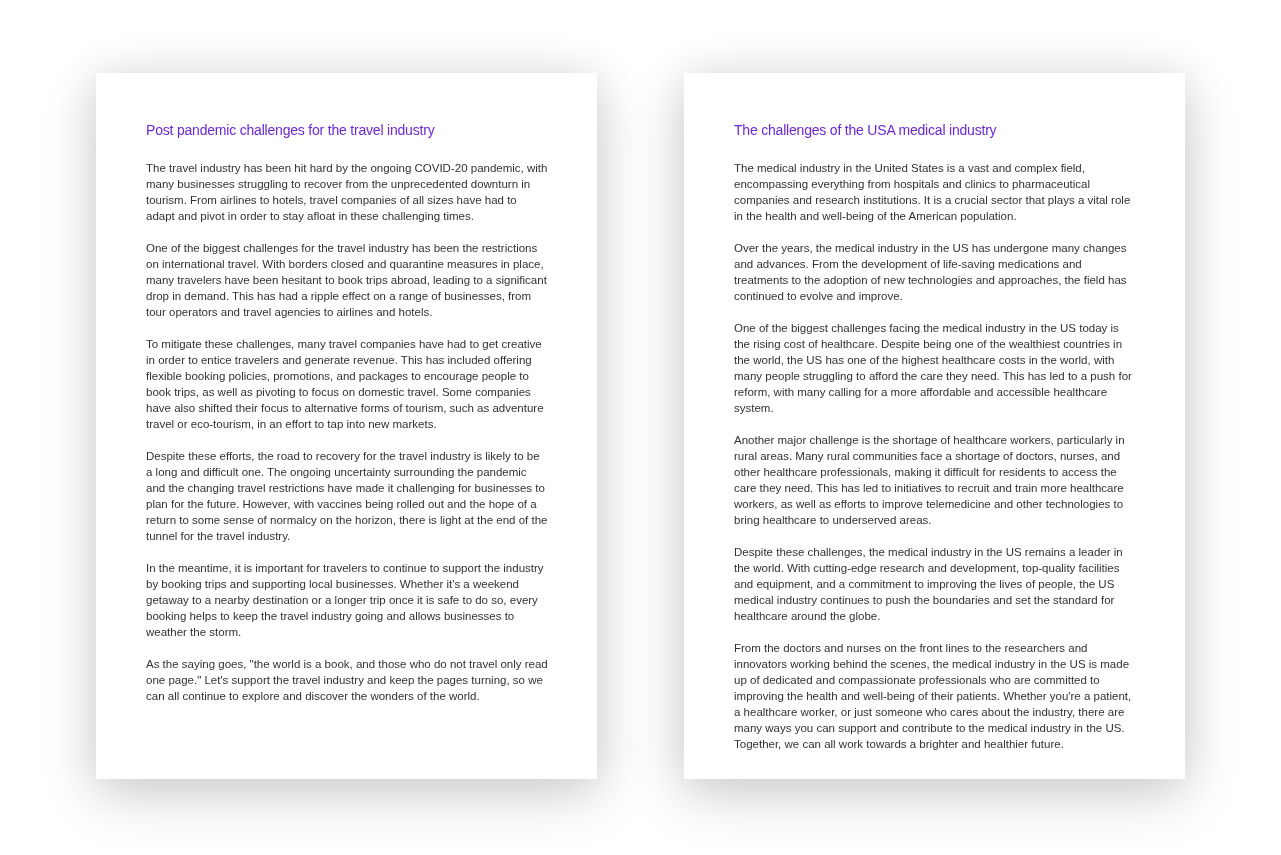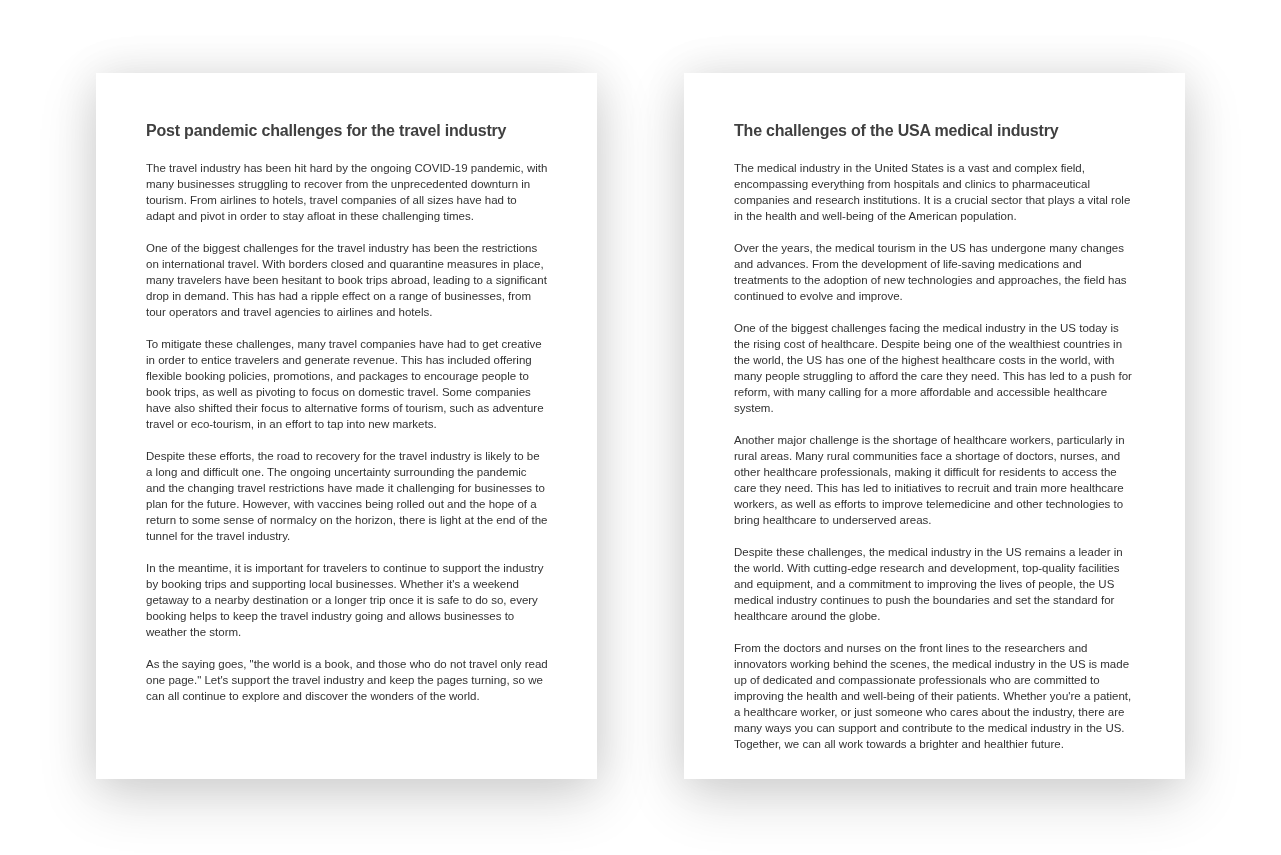--- a/index.html
+++ b/index.html
@@ -21,53 +21,53 @@
     top: 73px;
     width: 501px;
     height: 706px;
     background: #ffffff;
     padding: 48px 49px 50px 50px;
     box-shadow: 0 18px 55px rgba(0,0,0,0.16), 0 0 42px rgba(0,0,0,0.09);
   }
   .page.left  { left: 96px; }
   .page.right { left: 684px; }
   .page h1 {
-    font-size: 16px;
-    font-weight: bold;
-    color: #404040;
+    font-size: 14px;
+    font-weight: normal;
+    color: #6d28d9;
     letter-spacing: -0.2px;
     line-height: 19px;
     margin: 0 0 20px 0;
   }
   .page p {
     font-size: 11.5px;
     line-height: 16px;
     color: #323232;
     margin: 0 0 16px 0;
   }
   .page p:last-child { margin-bottom: 15px; }
 </style>
 </head>
 <body>
 
 <div class="canvas">
 
   <div class="page left">
     <h1>Post pandemic challenges for the travel industry</h1>
-    <p>The travel industry has been hit hard by the ongoing COVID-19 pandemic, with many businesses struggling to recover from the unprecedented downturn in tourism. From airlines to hotels, travel companies of all sizes have had to adapt and pivot in order to stay afloat in these challenging times.</p>
+    <p>The travel industry has been hit hard by the ongoing COVID-20 pandemic, with many businesses struggling to recover from the unprecedented downturn in tourism. From airlines to hotels, travel companies of all sizes have had to adapt and pivot in order to stay afloat in these challenging times.</p>
     <p>One of the biggest challenges for the travel industry has been the restrictions on international travel. With borders closed and quarantine measures in place, many travelers have been hesitant to book trips abroad, leading to a significant drop in demand. This has had a ripple effect on a range of businesses, from tour operators and travel agencies to airlines and hotels.</p>
     <p>To mitigate these challenges, many travel companies have had to get creative in order to entice travelers and generate revenue. This has included offering flexible booking policies, promotions, and packages to encourage people to book trips, as well as pivoting to focus on domestic travel. Some companies have also shifted their focus to alternative forms of tourism, such as adventure travel or eco-tourism, in an effort to tap into new markets.</p>
     <p>Despite these efforts, the road to recovery for the travel industry is likely to be a long and difficult one. The ongoing uncertainty surrounding the pandemic and the changing travel restrictions have made it challenging for businesses to plan for the future. However, with vaccines being rolled out and the hope of a return to some sense of normalcy on the horizon, there is light at the end of the tunnel for the travel industry.</p>
     <p>In the meantime, it is important for travelers to continue to support the industry by booking trips and supporting local businesses. Whether it's a weekend getaway to a nearby destination or a longer trip once it is safe to do so, every booking helps to keep the travel industry going and allows businesses to weather the storm.</p>
     <p>As the saying goes, "the world is a book, and those who do not travel only read one page." Let's support the travel industry and keep the pages turning, so we can all continue to explore and discover the wonders of the world.</p>
   </div>
 
   <div class="page right">
     <h1>The challenges of the USA medical industry</h1>
     <p>The medical industry in the United States is a vast and complex field, encompassing everything from hospitals and clinics to pharmaceutical companies and research institutions. It is a crucial sector that plays a vital role in the health and well-being of the American population.</p>
-    <p>Over the years, the medical tourism in the US has undergone many changes and advances. From the development of life-saving medications and treatments to the adoption of new technologies and approaches, the field has continued to evolve and improve.</p>
+    <p>Over the years, the medical industry in the US has undergone many changes and advances. From the development of life-saving medications and treatments to the adoption of new technologies and approaches, the field has continued to evolve and improve.</p>
     <p>One of the biggest challenges facing the medical industry in the US today is the rising cost of healthcare. Despite being one of the wealthiest countries in the world, the US has one of the highest healthcare costs in the world, with many people struggling to afford the care they need. This has led to a push for reform, with many calling for a more affordable and accessible healthcare system.</p>
     <p>Another major challenge is the shortage of healthcare workers, particularly in rural areas. Many rural communities face a shortage of doctors, nurses, and other healthcare professionals, making it difficult for residents to access the care they need. This has led to initiatives to recruit and train more healthcare workers, as well as efforts to improve telemedicine and other technologies to bring healthcare to underserved areas.</p>
     <p>Despite these challenges, the medical industry in the US remains a leader in the world. With cutting-edge research and development, top-quality facilities and equipment, and a commitment to improving the lives of people, the US medical industry continues to push the boundaries and set the standard for healthcare around the globe.</p>
     <p>From the doctors and nurses on the front lines to the researchers and innovators working behind the scenes, the medical industry in the US is made up of dedicated and compassionate professionals who are committed to improving the health and well-being of their patients. Whether you're a patient, a healthcare worker, or just someone who cares about the industry, there are many ways you can support and contribute to the medical industry in the US. Together, we can all work towards a brighter and healthier future.</p>
   </div>
 
 </div>
 
 </body></html>

